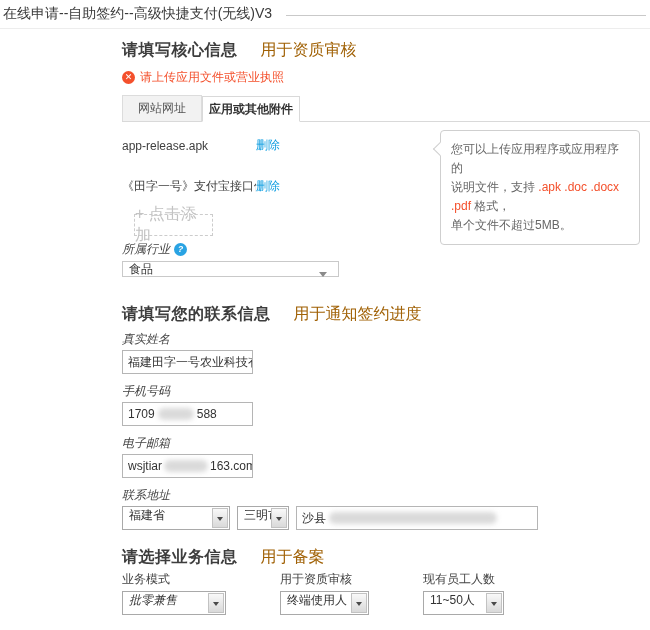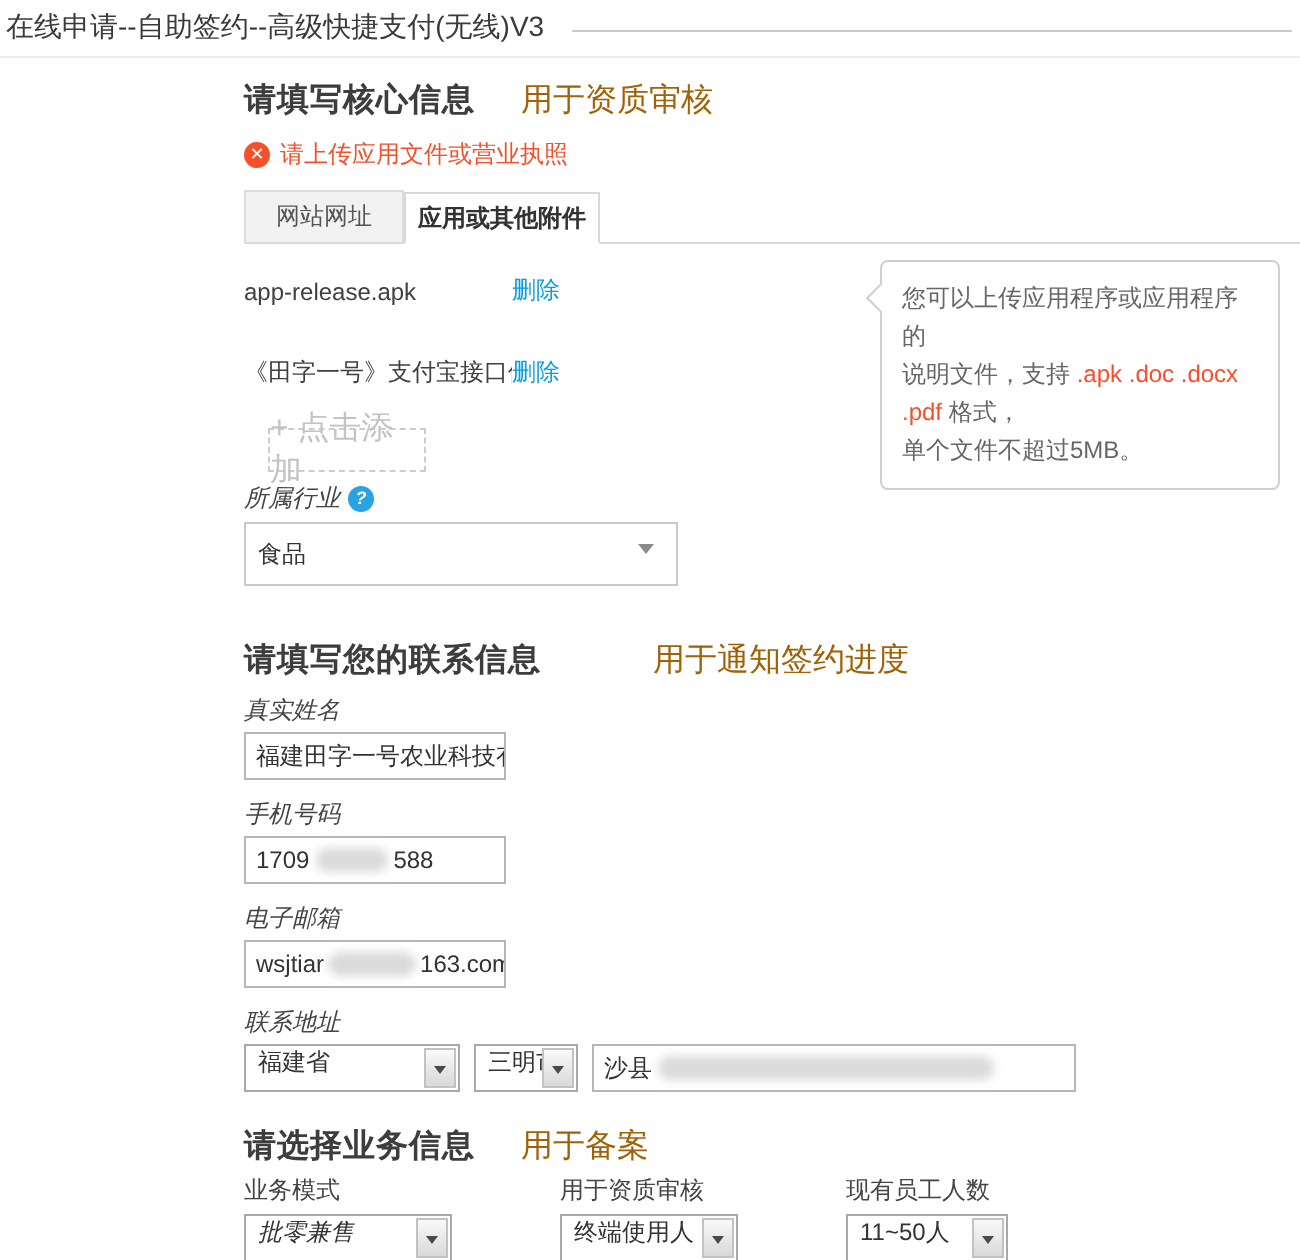--- a/index.html
+++ b/index.html
@@ -56,21 +56,21 @@
   .input{height:24px; border:1px solid #b5b5b5; padding:0 5px; display:flex;
     align-items:center; overflow:hidden; white-space:nowrap; color:#333; margin-top:2px;
     cursor:text; background:#fff;}
   .w131{width:131px;} .w242{width:242px;}
   .redact{display:inline-block; height:12px; border-radius:6px; background:#dadada;
     filter:blur(2.5px); flex:0 0 auto;}
   .r-phone{width:36px; margin:0 3px;}
   .r-email{width:44px; margin:0 2px;}
   .r-addr{width:168px; margin:0 3px;}
   
-  .select-flat{position:relative; margin-top:3px; width:217px; height:32px;
+  .select-flat{position:relative; margin-top:3px; width:217px; height:16px;
     border:1px solid #c9c9c9; display:flex; align-items:center; padding-left:6px;
     cursor:pointer; background:#fff;}
   .flat-arrow{position:absolute; right:11px; top:10px; width:0; height:0;
     border:4px solid transparent; border-top:5px solid #8a8a8a;}
   
   .sel{position:relative; height:24px; border:1px solid #a9a9a9; background:#fff;
     display:flex; align-items:flex-start; padding-left:6px; color:#333; cursor:pointer;}
   .sel-btn{position:absolute; right:1px; top:1px; bottom:1px; width:16px;
     background:linear-gradient(#f9f9f9,#d9d9d9); border:1px solid #c2c2c2;
     display:flex; align-items:center; justify-content:center;}
@@ -134,21 +134,21 @@
 
   <div class="field-label">
     <span>所属行业</span>
     <span class="icon-circle icon-q">?</span>
   </div>
   <div class="select-flat">
     <span>食品</span>
     <span class="flat-arrow"></span>
   </div>
 
-  <div class="sec-head" style="margin-top:27px;gap:33px;">
+  <div class="sec-head" style="margin-top:27px;">
     <h2>请填写您的联系信息</h2>
     <span class="note">用于通知签约进度</span>
   </div>
 
   <div class="field-label plain" style="margin-top:6px;">真实姓名</div>
   <div class="input w131">
     <span>福建田字一号农业科技有限</span>
   </div>
 
   <div class="field-label plain">手机号码</div>

